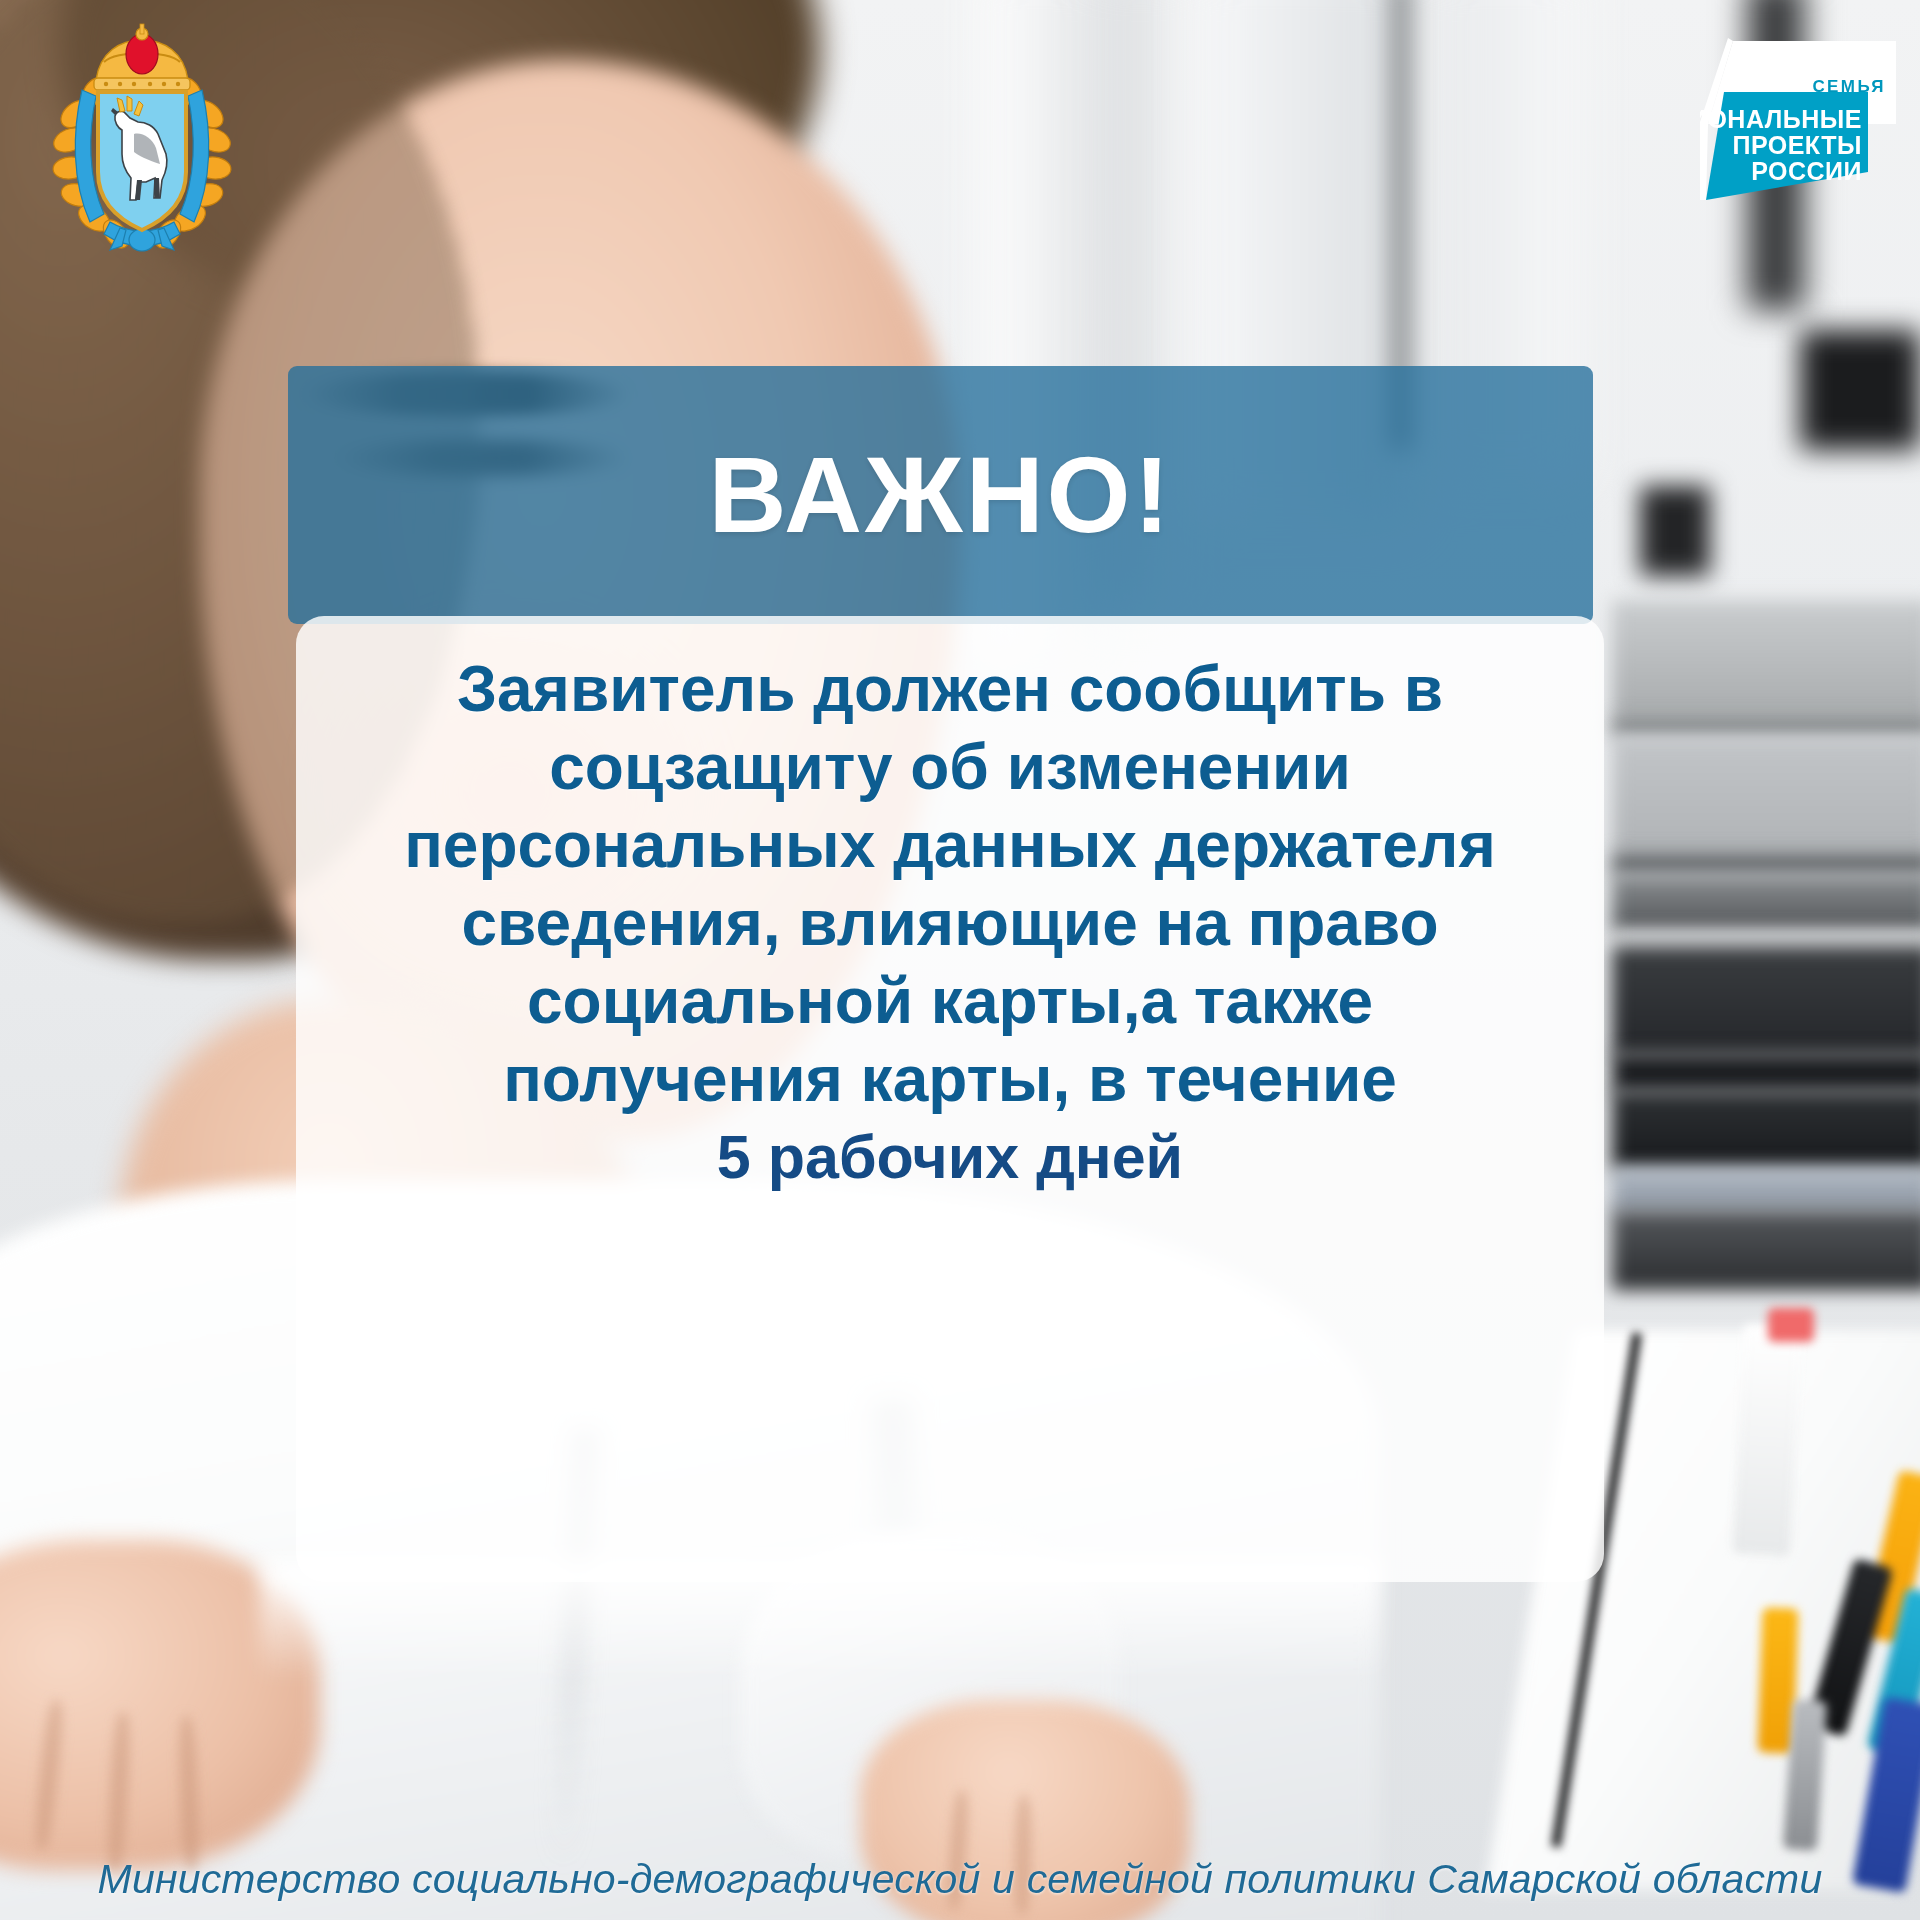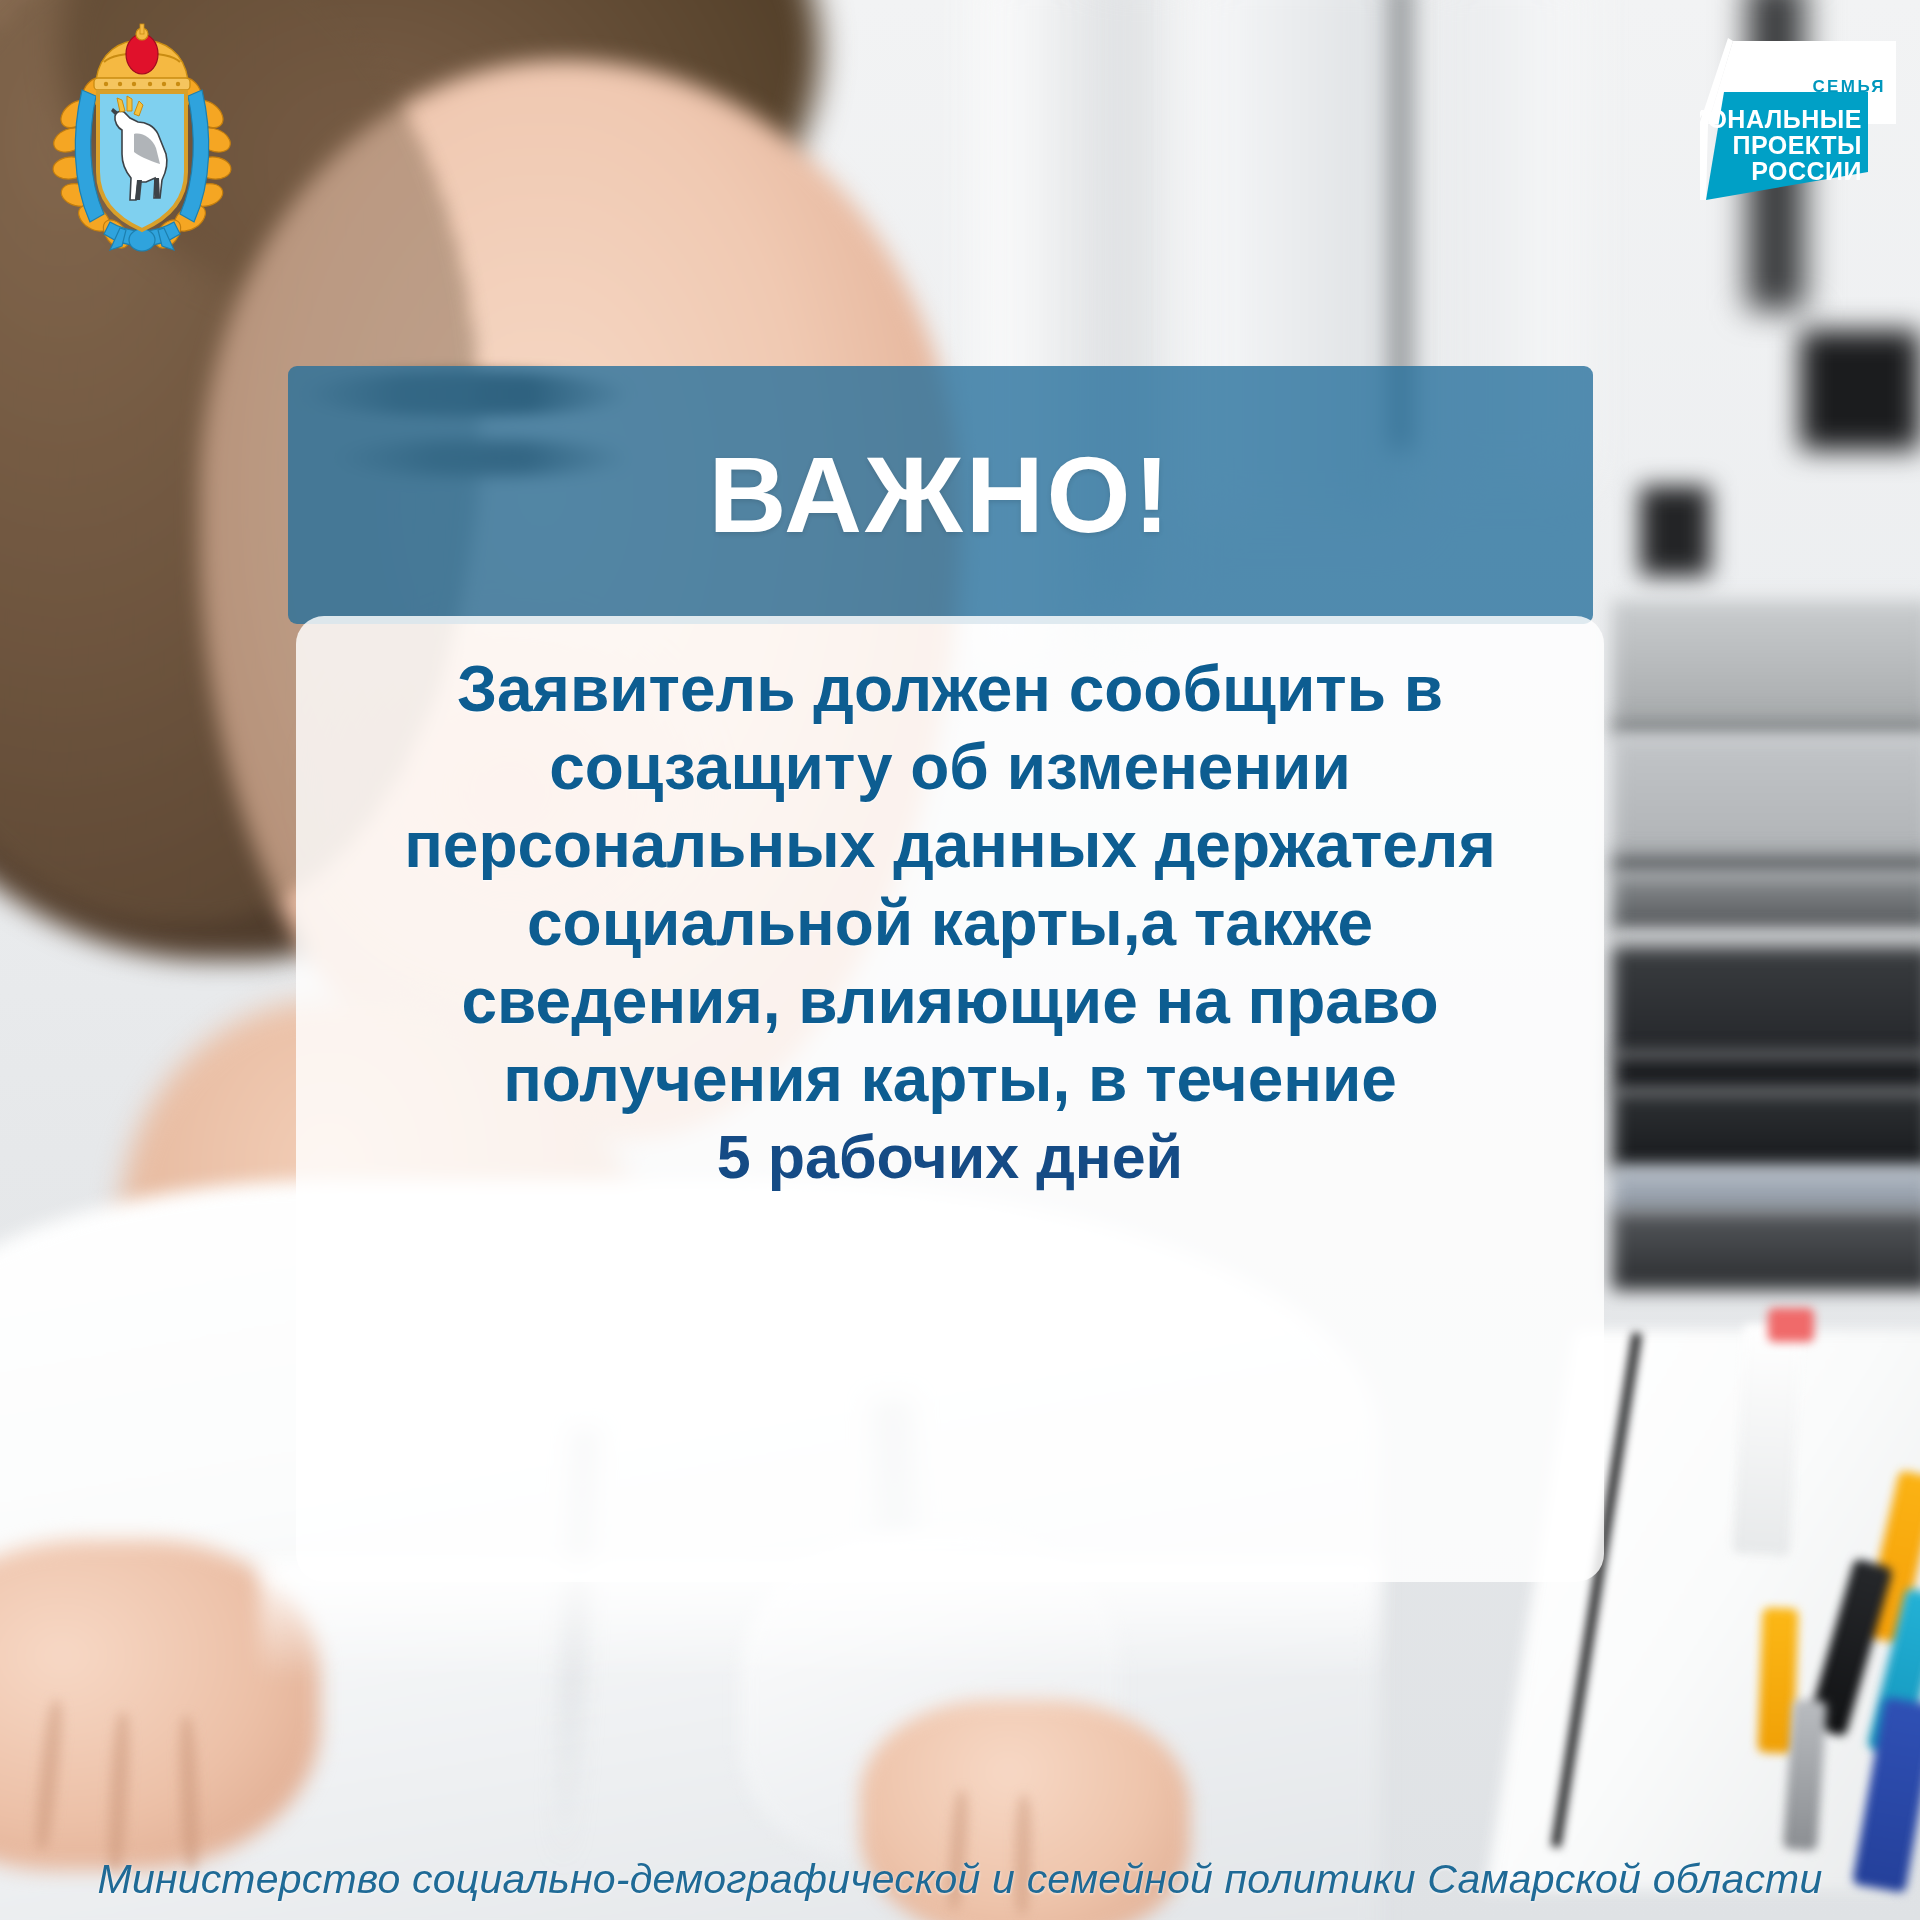--- a/index.html
+++ b/index.html
@@ -454,22 +454,22 @@
   </div>
 
   <div class="banner">
     <div class="banner-title">ВАЖНО!</div>
   </div>
 
   <div class="card">
     <div class="card-line">Заявитель должен  сообщить в</div>
     <div class="card-line">соцзащиту об изменении</div>
     <div class="card-line">персональных данных держателя</div>
+    <div class="card-line">сведения, влияющие на право</div>
     <div class="card-line">социальной карты,а также</div>
-    <div class="card-line">сведения, влияющие на право</div>
     <div class="card-line">получения карты, в течение</div>
     <div class="card-line accent">5 рабочих дней</div>
   </div>
 
   <div class="footer">
     <span class="footer-text">Министерство социально-демографической и семейной политики Самарской области</span>
   </div>
 
 </div>
 

